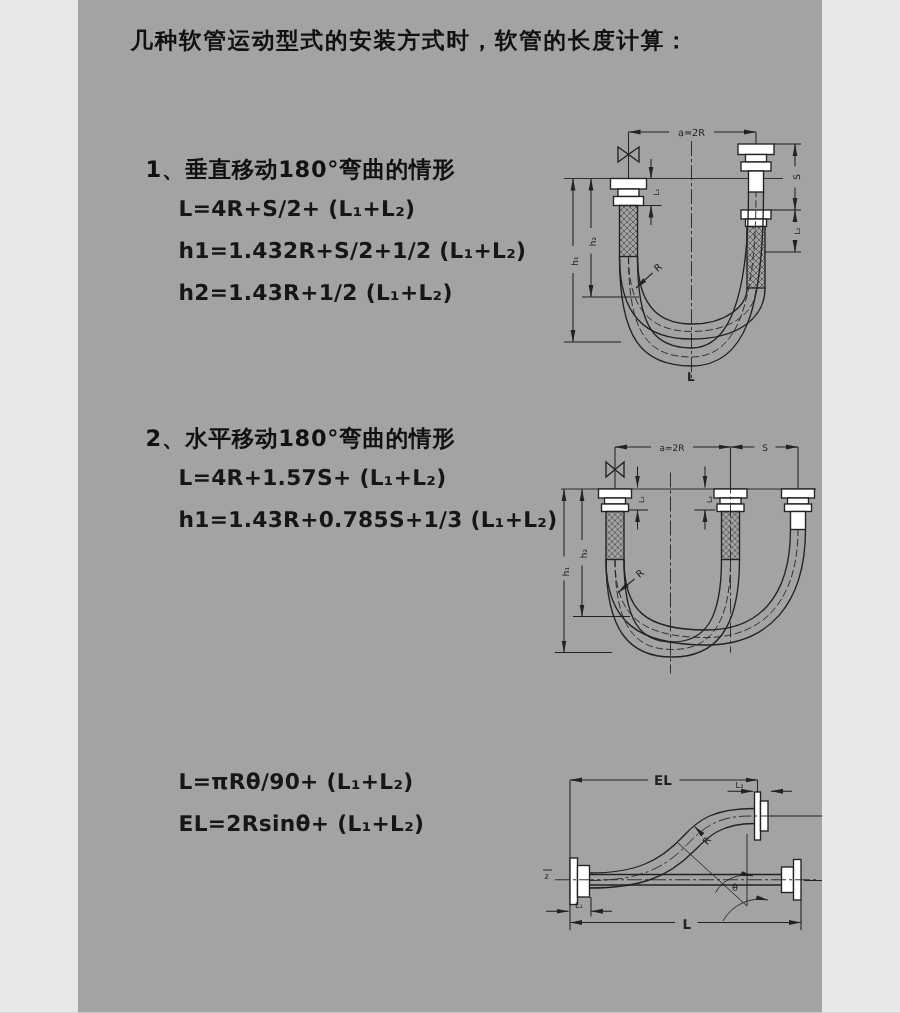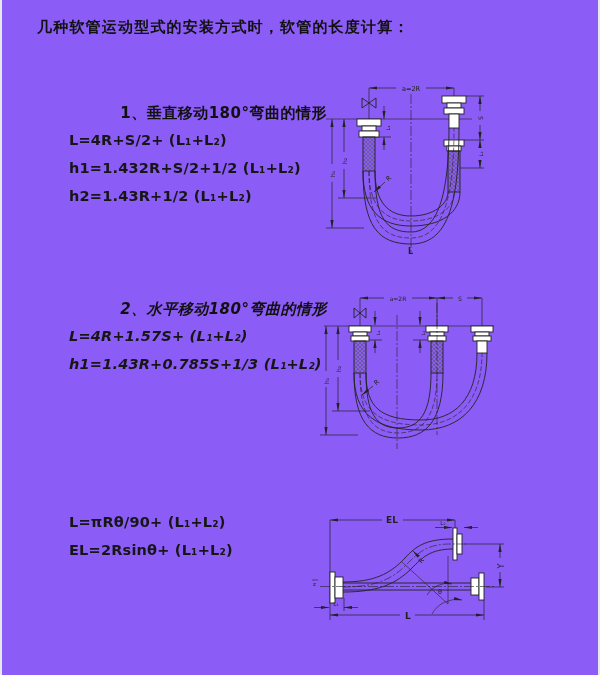--- a/index.html
+++ b/index.html
@@ -1,31 +1,31 @@
 <!DOCTYPE html>
 <html><head>
 <meta charset="utf-8">
 <style>
   html,body{margin:0;padding:0;background:#e8e8e8;}
   .page{
-    position:relative;width:596px;height:675px;margin:0 auto;
-    background:#8b5cf6;overflow:hidden;
+    position:relative;width:496px;height:675px;margin:0 auto;
+    background:#a3a3a3;overflow:hidden;
     font-family:"DejaVu Sans","Liberation Sans",sans-serif;
     color:#111;
   }
   .title{
     position:absolute;left:35px;top:18px;width:540px;
     font-size:15px;font-weight:bold;letter-spacing:1.2px;color:#111;
   }
   .section{position:absolute;left:45px;width:280px;}
   .sec1{top:104px;}
-  .sec2{top:300px;font-style:italic;}
+  .sec2{top:283px;}
   .sec3{top:514px;}
   .heading{
-    height:28px;font-size:15px;font-weight:bold;letter-spacing:.5px;color:#111;text-align:right;
+    height:28px;font-size:15px;font-weight:bold;letter-spacing:.5px;color:#111;
   }
   .formula{
     height:28px;margin-left:22px;font-size:14.5px;font-weight:bold;
     letter-spacing:.2px;color:#161616;white-space:nowrap;
   }
   .diag{position:absolute;}
   .d1{left:310px;top:76px;}
   .d2{left:310px;top:283px;}
   .d3{left:300px;top:500px;}
   svg text{fill:#222;font-family:"DejaVu Sans",sans-serif;}

